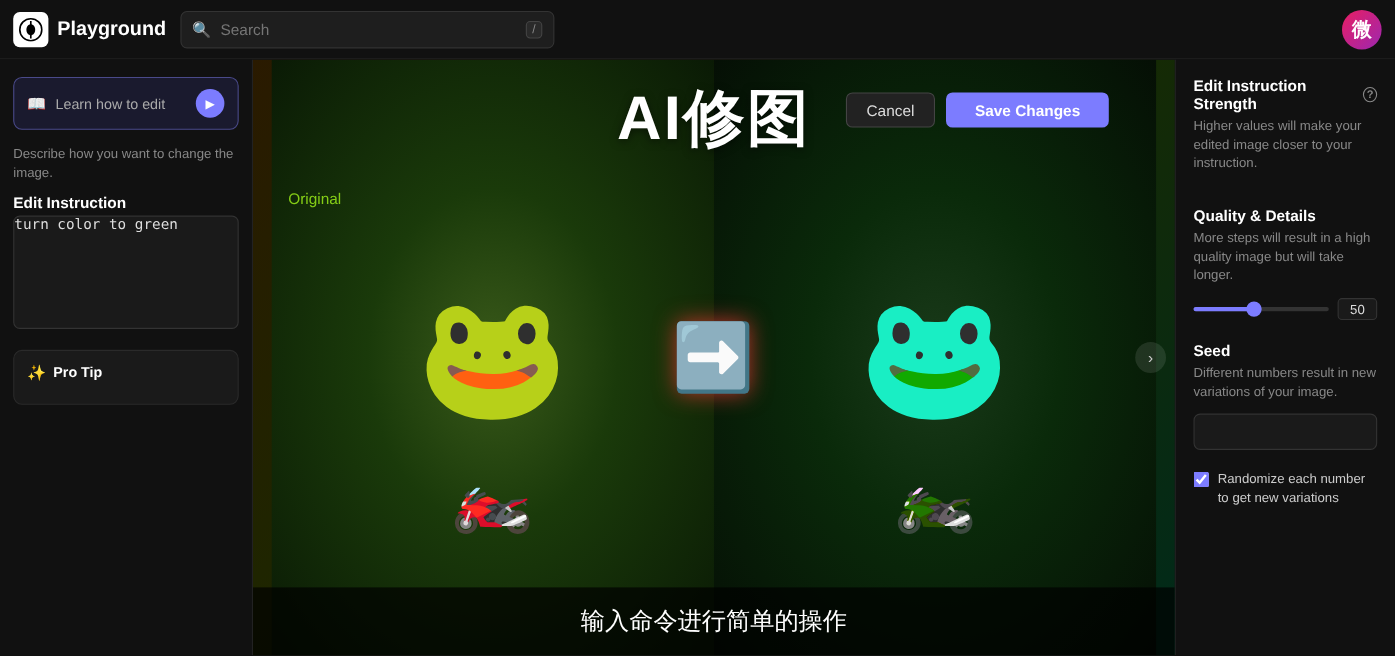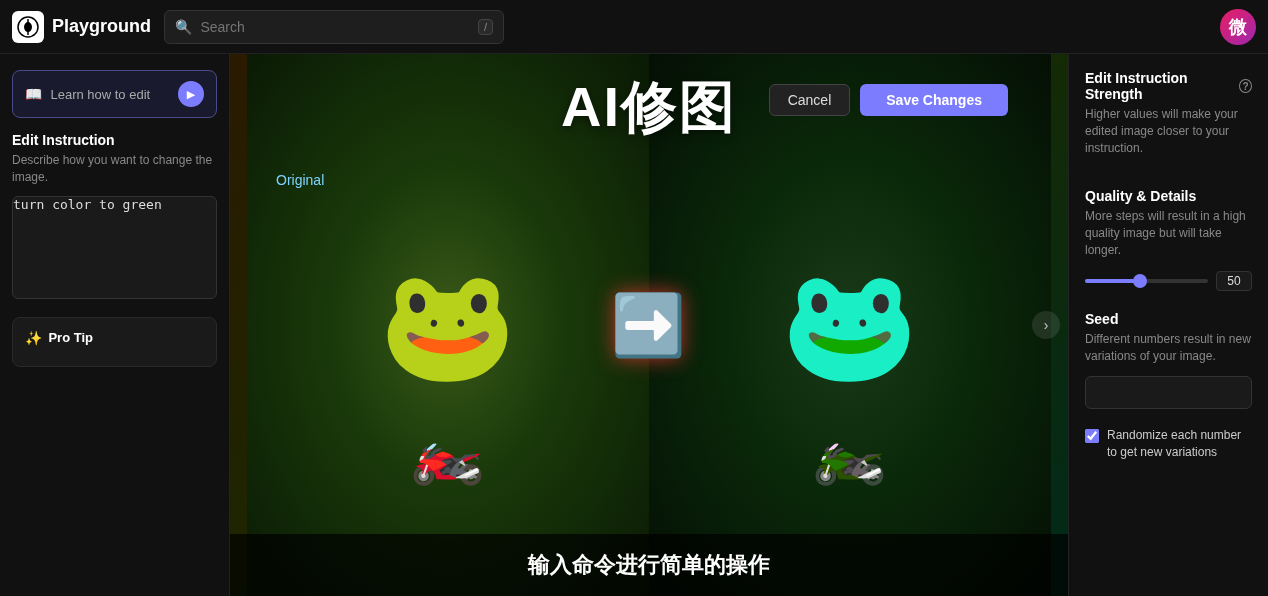--- a/index.html
+++ b/index.html
@@ -229,23 +229,23 @@
       border-radius: 6px;
       color: #fff;
       padding: 8px 26px;
       font-size: 14px;
       font-weight: 600;
       cursor: pointer;
     }
     #original-label {
       position: absolute;
       top: 118px;
-      left: 46px;
-      font-size: 14px;
-      color: #7dd3fc;
+      left: 32px;
+      font-size: 14px;
+      color: #84cc16;
       z-index: 10;
     }
     #canvas-image-placeholder {
       width: 100%;
       height: 100%;
       background: linear-gradient(135deg, #2a1a00 0%, #1a2a00 50%, #002a1a 100%);
       position: relative;
       overflow: hidden;
     }
     
@@ -286,21 +286,21 @@
     
     #bottom-subtitle {
       position: absolute;
       bottom: 0;
       left: 0; right: 0;
       background: rgba(0,0,0,0.7);
       padding: 16px;
       text-align: center;
       font-size: 22px;
       color: #fff;
-      font-weight: 700;
+      font-weight: 400;
     }
     
     #canvas-scroll-right {
       position: absolute;
       right: 8px;
       top: 50%;
       transform: translateY(-50%);
       width: 28px; height: 28px;
       background: rgba(255,255,255,0.1);
       border-radius: 50%;
@@ -448,22 +448,22 @@
 
     <div id="learn-how-btn">
       <div id="learn-how-left">
         <span id="book-icon">📖</span>
         <span id="learn-how-label">Learn how to edit</span>
       </div>
       <div id="learn-play-btn">▶</div>
     </div>
 
     <div id="edit-instruction-section">
+      <div id="edit-instruction-desc">Describe how you want to change the image.</div>
       <div id="edit-instruction-title">Edit Instruction</div>
-      <div id="edit-instruction-desc">Describe how you want to change the image.</div>
       <textarea id="edit-textarea" style="">turn color to green</textarea>
     </div>
 
     <div id="pro-tip-box">
       <div id="pro-tip-title">
         <span id="pro-tip-icon">✨</span>
         <span>Pro Tip</span>
       </div>
     </div>
 

